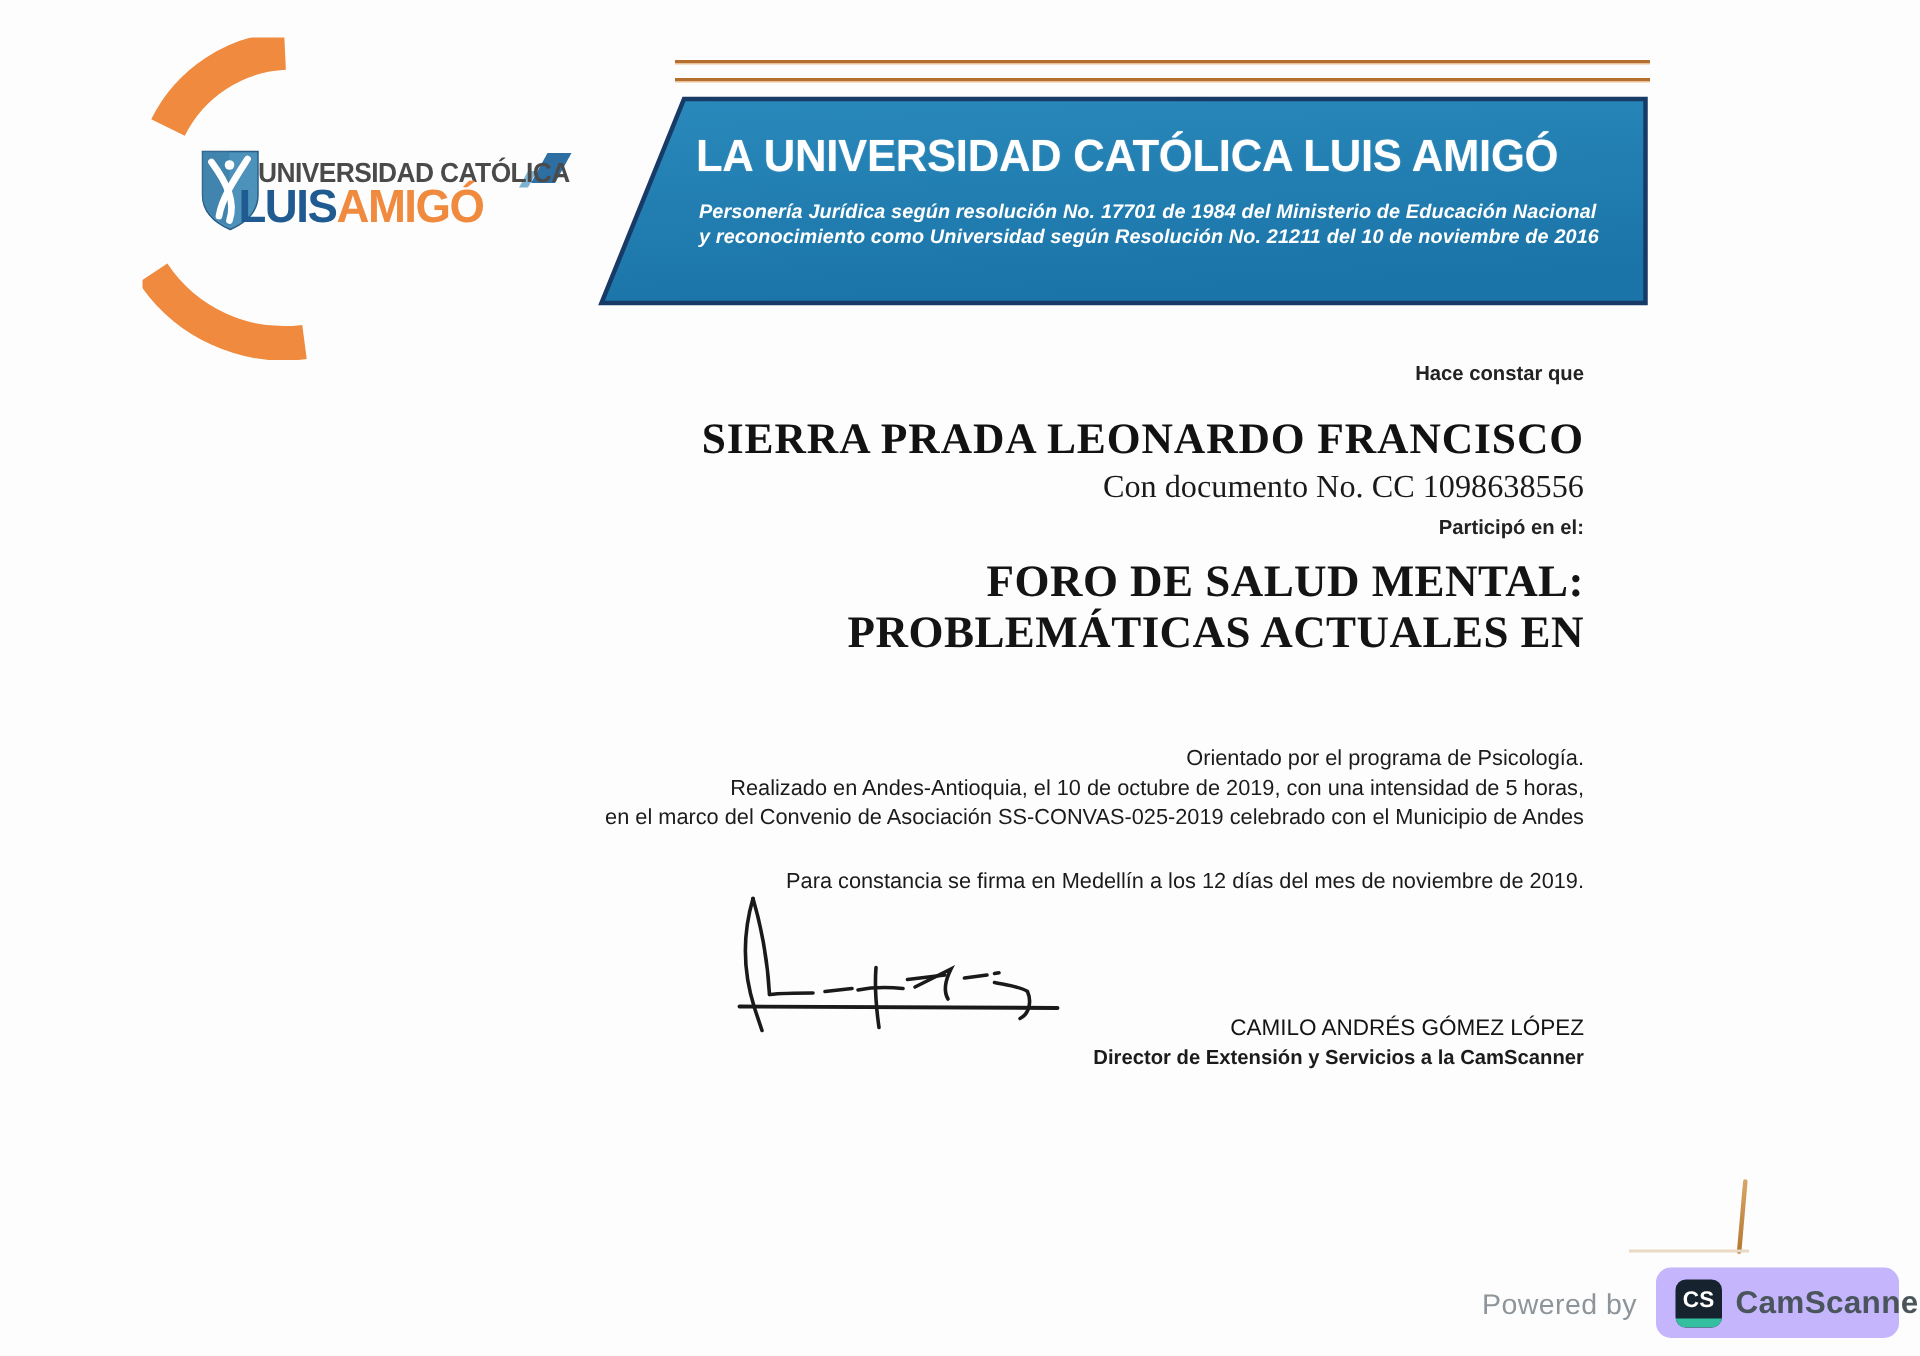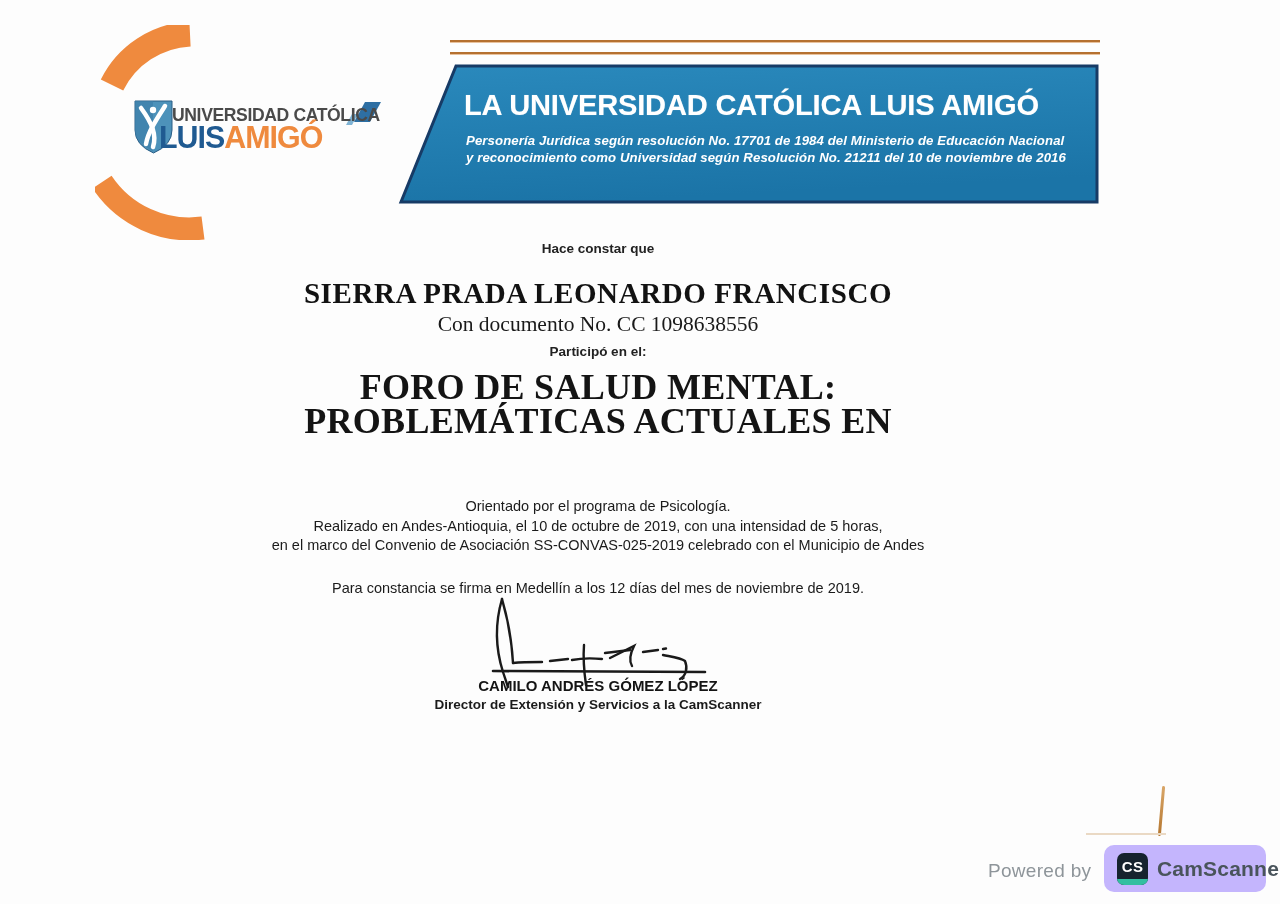--- a/index.html
+++ b/index.html
@@ -47,39 +47,39 @@
     white-space:nowrap;text-shadow:0 0 1px rgba(255,255,255,.4);
   }
   .banner-sub{
     position:absolute;left:68px;top:70px;
     font-size:13.2px;font-weight:700;font-style:italic;color:#ffffff;
     line-height:17px;white-space:nowrap;letter-spacing:0.1px;
   }
 
   
   .content{left:140px;top:0;width:916px;height:904px;text-align:center;color:#1c1c1c;}
-  .content > div{position:absolute;left:0;width:916px;}
+  .content > div{position:absolute;left:0;width:916px;text-align:right;}
   .small-bold{font-size:13.5px;font-weight:700;color:#222;}
   .attest{top:241px;}
   .recipient{
     top:277px;font-family:"Liberation Serif",serif;font-weight:700;
     font-size:29px;letter-spacing:0.6px;color:#121212;white-space:nowrap;
   }
   .docline{
     top:312px;font-family:"Liberation Serif",serif;
     font-size:21.5px;color:#1a1a1a;white-space:nowrap;
   }
   .particip{top:344px;}
   .event{
     top:371px;font-family:"Liberation Serif",serif;font-weight:700;
-    font-size:36px;line-height:33.5px;color:#141414;letter-spacing:0.3px;
+    font-size:30px;line-height:33.5px;color:#141414;letter-spacing:0.3px;
   }
   .details{top:497px;font-size:14.5px;line-height:19.5px;color:#1b1b1b;}
   .signing{top:580px;font-size:14.5px;color:#1b1b1b;}
-  .sig-name{top:677px;font-size:15px;font-weight:700;color:#141414;}
+  .sig-name{top:677px;font-size:15px;font-weight:400;color:#141414;}
   .sig-title{top:697px;font-size:13.5px;font-weight:600;color:#1b1b1b;}
 
   
   .signature{left:462px;top:595px;}
 
   
   .artifact-v{
     left:1160px;top:786px;width:3px;height:50px;
     background:linear-gradient(#d9a668,#b4762f);
     transform:rotate(5deg);border-radius:2px;

